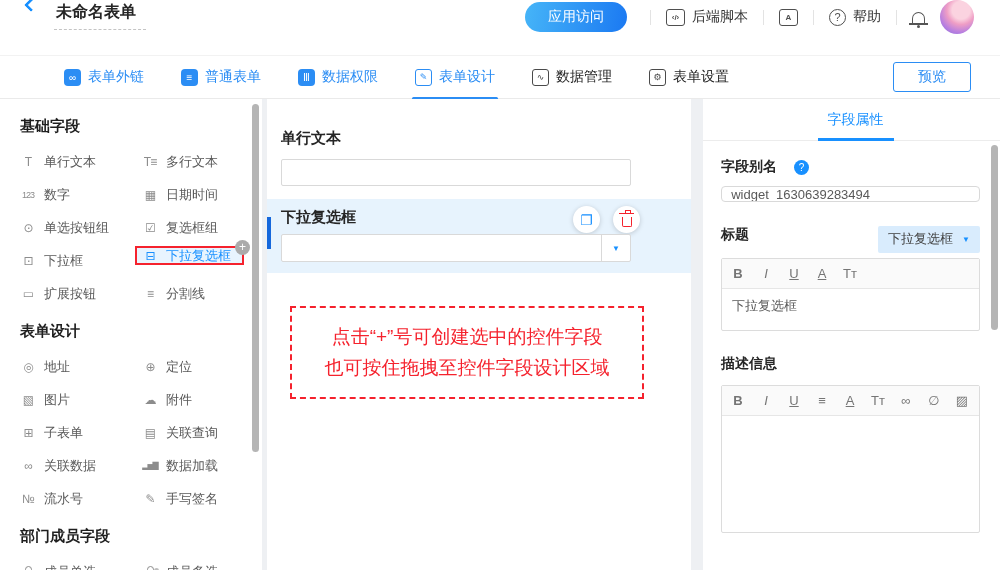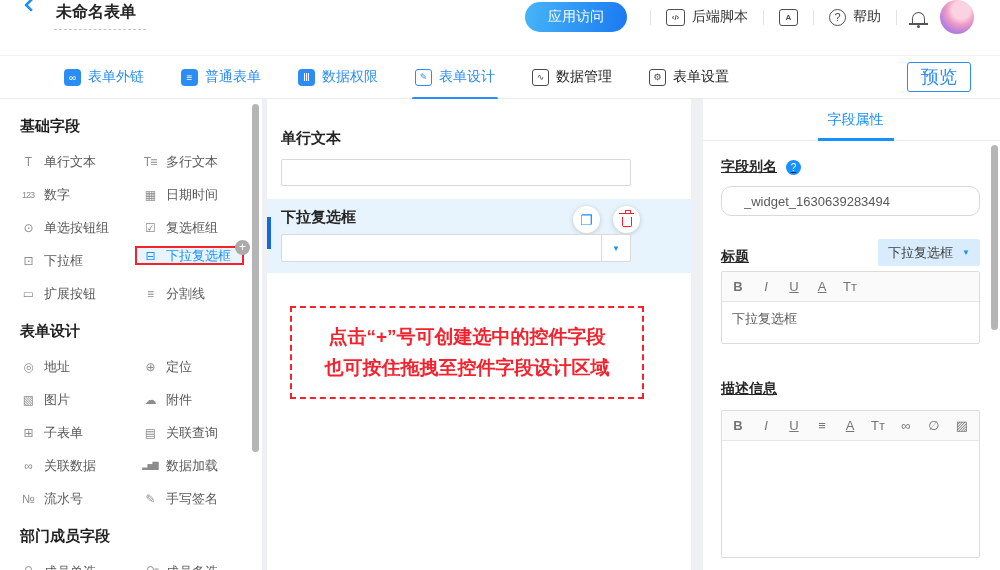--- a/index.html
+++ b/index.html
@@ -39,22 +39,22 @@
   .chip { width:17px; height:17px; border-radius:4px; display:flex; align-items:center;
           justify-content:center; font-size:10px; flex:none; }
   .chip.fill { background:#2b8df4; color:#fff; }
   .chip.oblue { border:1.5px solid #2b8df4; color:#2b8df4; border-radius:3px; font-size:9px; }
   .chip.odark { border:1.5px solid #4a4a4a; color:#4a4a4a; border-radius:3px; font-size:9px; }
   .tab.blue { color:#2b8df4; }
   .tab.dark { color:#262626; }
   .tab.active::after { content:''; position:absolute; bottom:-1px; left:-3px; right:-3px; height:3px;
                        background:#2b8df4; border-radius:2px; }
   .nav-btns { margin-left:auto; margin-right:29px; display:flex; gap:15px; }
-  .obtn { width:64px; height:30px; border:1px solid #2b8df4; border-radius:3px; background:#fff;
-          color:#2b8df4; font-size:18px; font-family:inherit; cursor:pointer; }
+  .obtn { width:78px; height:30px; border:1px solid #2b8df4; border-radius:3px; background:#fff;
+          color:#2b8df4; font-size:14px; font-family:inherit; cursor:pointer; }
 
   
   .sidebar { position:absolute; left:0; top:99px; width:262px; height:471px; background:#fff;
              padding:18px 0 0 20px; overflow:hidden; }
   .sec-title { font-size:15px; font-weight:bold; color:#1f1f1f; margin-bottom:16px; }
   .grid { display:grid; grid-template-columns:122px 104px; row-gap:14px; margin-bottom:19px; }
   .f-item { display:flex; align-items:center; gap:8px; font-size:13px; color:#595959;
             height:19px; position:relative; cursor:pointer; }
   .f-ico { width:16px; flex:none; display:flex; justify-content:center; align-items:center;
            color:#8c8c8c; font-size:12px; letter-spacing:-1px; white-space:nowrap; }
@@ -86,48 +86,48 @@
   .trash { position:relative; width:10px; height:10px; border:1.5px solid #f5222d; border-top:none;
            border-radius:0 0 2px 2px; margin-top:4px; }
   .trash::before { content:''; position:absolute; top:-4px; left:-3.5px; width:15px; height:1.6px; background:#f5222d; }
   .trash::after { content:''; position:absolute; top:-7px; left:2px; width:4px; height:2px;
                   border:1.5px solid #f5222d; border-bottom:none; }
   .dd { position:relative; height:28px; }
   .ddseg { position:absolute; right:0; top:0; width:29px; height:100%; border-left:1px solid #d9d9d9;
            display:flex; align-items:center; justify-content:center; cursor:pointer; }
   .caret { color:#1890ff; font-size:8px; }
   .hintbox { margin:33px 0 0 23px; width:354px; border:2px dashed #f5222d; text-align:center;
-             padding:13px 0 14px; color:#f5222d; font-size:19px; font-weight:bold; line-height:31px; }
+             padding:13px 0 14px; color:#f5222d; font-size:19px; font-weight:normal; line-height:31px; }
 
   
   .panel { position:absolute; left:703px; top:99px; width:297px; height:471px; background:#fff; overflow:hidden; }
   .ptabs { height:42px; display:flex; border-bottom:1px solid #ececec;padding-left:8px; }
   .ptab { flex:1; display:flex; align-items:center; justify-content:center; font-size:14px;
           color:#262626; position:relative; cursor:pointer; }
   .ptab.active { color:#1890ff; }
   .ptab.active::after { content:''; position:absolute; bottom:-1px; left:50%; transform:translateX(-50%);
                         width:76px; height:3px; background:#1890ff; }
   .pbody { padding:17px 20px 0 18px; }
-  .plabel { font-size:14px; color:#262626; font-weight:bold; display:flex; align-items:center; gap:9px;text-decoration:underline; }
+  .plabel { font-size:14px; color:#262626; font-weight:bold; display:flex; align-items:center; gap:17px; }
   .qmark { width:15px; height:15px; border-radius:50%; background:#1890ff; color:#fff; font-size:10px;
            display:flex; align-items:center; justify-content:center; font-weight:normal; cursor:pointer; }
-  .pinput { margin-top:10px; width:100%; height:30px; border:1px solid #d9d9d9; border-radius:10px;
-            font-size:13px; color:#595959; padding:0 22px; font-family:inherit; background:#fff; }
-  .trow { margin-top:23px; display:flex; align-items:flex-end; justify-content:space-between; }
+  .pinput { margin-top:10px; width:100%; height:16px; border:1px solid #d9d9d9; border-radius:4px;
+            font-size:13px; color:#595959; padding:0 2px; font-family:inherit; background:#fff; }
+  .trow { margin-top:23px; display:flex; align-items:flex-start; justify-content:space-between; }
   .chip2 { background:#d9ecfd; border-radius:2px; height:27px; display:flex; align-items:center;
            gap:9px; padding:0 10px; font-size:13px; color:#404040; cursor:pointer; }
   .editor { margin-top:5px; border:1px solid #dcdcdc; border-radius:2px; }
   .ebar { height:30px; background:#fafafa; border-bottom:1px solid #e6e6e6; display:flex;
           align-items:center; padding:0 2px; }
   .ebtn { width:28px; text-align:center; font-size:13px; color:#757575; cursor:pointer; }
   .eb-b { font-weight:bold; } .eb-i { font-style:italic; }
   .eb-u,.eb-a { text-decoration:underline; }
   .econtent { font-size:13px; color:#595959; padding:8px 10px; }
   .t-ec { min-height:41px; } .d-ec { min-height:116px; }
-  .dlabel { margin-top:36px; }
+  .dlabel { margin-top:24px; }
   .pn-scroll { position:absolute; right:2px; top:46px; width:7px; height:185px; background:#b5b5b5; border-radius:4px; }
 </style>
 </head>
 <body>
 
 <div id="app">
 
   <div class="hdr">
     <span class="chev"></span>
     <div class="doc-title">未命名表单</div>

